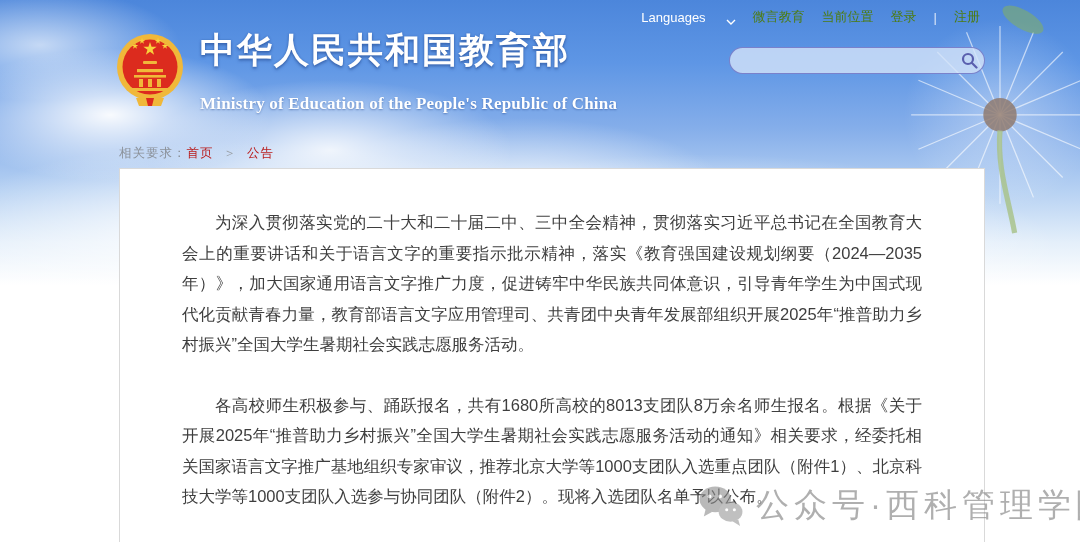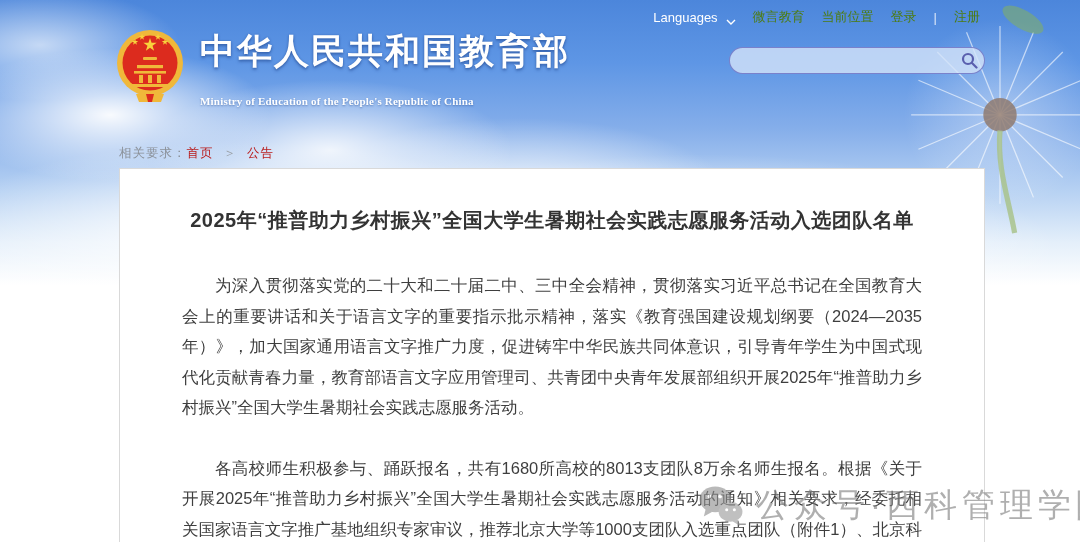--- a/index.html
+++ b/index.html
@@ -24,33 +24,33 @@
       radial-gradient(ellipse 420px 130px at 240px 235px, rgba(255,255,255,.95), rgba(255,255,255,0) 72%),
       radial-gradient(ellipse 500px 140px at 700px 255px, rgba(255,255,255,.9),  rgba(255,255,255,0) 72%);
   }
   .dandelion { position:absolute; right:-35px; top:5px; width:230px; height:230px; }
   
   .topbar {
     position:absolute; top:8px; right:100px; display:flex; align-items:center;
     gap:17px; color:#ffffff; font-size:13px; z-index:5;
   }
   .topbar a { color:#4d7c0f; text-decoration:none; cursor:pointer; }
-  .lang { display:flex; align-items:flex-end; gap:8px; cursor:pointer; }
+  .lang { display:flex; align-items:flex-end; gap:20px; cursor:pointer; }
   .chev { width:10px; height:6px; }
   .tb-divider { color:rgba(255,255,255,.8); }
   
   .logo { position:absolute; left:113px; top:27px; display:flex; align-items:center; z-index:5; cursor:pointer; }
   .emblem { width:74px; height:80px; }
   .logo-text { margin-left:13px; color:#ffffff;font-family:Liberation Serif, serif; }
   .site-title {
     font-size:35px; font-weight:bold; letter-spacing:2px;
     text-shadow:0 2px 3px rgba(25,60,130,.5), 0 0 2px rgba(25,60,130,.35);
   }
   .site-sub {
-    font-size:11px; font-weight:bold; margin-top:20px; letter-spacing:.2px;
+    font-size:17px; font-weight:bold; margin-top:20px; letter-spacing:.2px;
     text-shadow:0 1px 2px rgba(25,60,130,.45);
   }
   
   .search {
     position:absolute; left:729px; top:47px; width:256px; height:27px;
     border:1px solid rgba(110,115,195,.85); border-radius:14px;
     background:rgba(213,228,249,.8); display:flex; align-items:center; z-index:5;
   }
   .search input {
     flex:1; border:none; outline:none; background:transparent;
@@ -181,21 +181,20 @@
     </svg>
   </button>
 </div>
 
 <div class="crumbs">
   <span>相关要求：</span><a>首页</a><span class="crumb-sep">＞</span><a>公告</a>
 </div>
 
 <div class="panel">
   <div class="article">
-    <h1 class="article-title">2025年“推普助力乡村振兴”全国大学生暑期社会实践志愿服务活动入选团队名单</h1>
     <p>为深入贯彻落实党的二十大和二十届二中、三中全会精神，贯彻落实习近平总书记在全国教育大会上的重要讲话和关于语言文字的重要指示批示精神，落实《教育强国建设规划纲要（2024—2035年）》，加大国家通用语言文字推广力度，促进铸牢中华民族共同体意识，引导青年学生为中国式现代化贡献青春力量，教育部语言文字应用管理司、共青团中央青年发展部组织开展2025年“推普助力乡村振兴”全国大学生暑期社会实践志愿服务活动。</p>
     <p>各高校师生积极参与、踊跃报名，共有1680所高校的8013支团队8万余名师生报名。根据《关于开展2025年“推普助力乡村振兴”全国大学生暑期社会实践志愿服务活动的通知》相关要求，经委托相关国家语言文字推广基地组织专家审议，推荐北京大学等1000支团队入选重点团队（附件1）、北京科技大学等1000支团队入选参与协同团队（附件2）。现将入选团队名单予以公布。</p>
   </div>
 </div>
 
 <div class="watermark">
   <svg class="wm-icon" viewBox="0 0 48 44">
     <ellipse cx="18" cy="15" rx="16.5" ry="13.5" fill="#8f8f8f"></ellipse>
     <path d="M8,25 L6,33 L15,28 Z" fill="#8f8f8f"></path>
     <circle cx="12" cy="12" r="2" fill="#ffffff"></circle>

